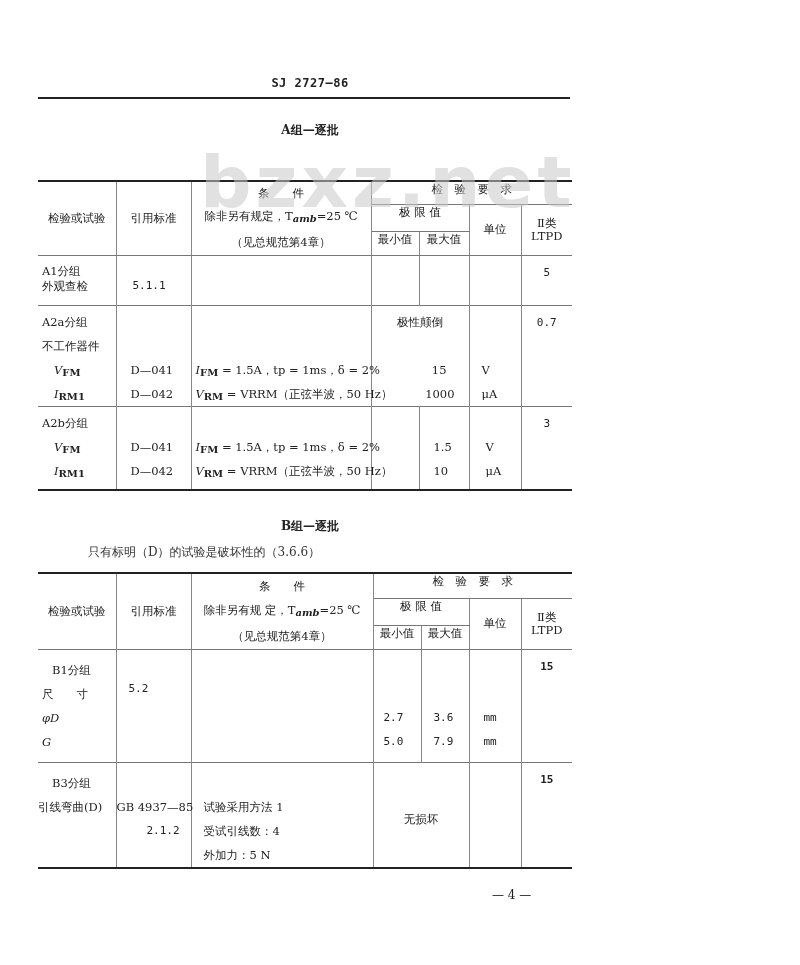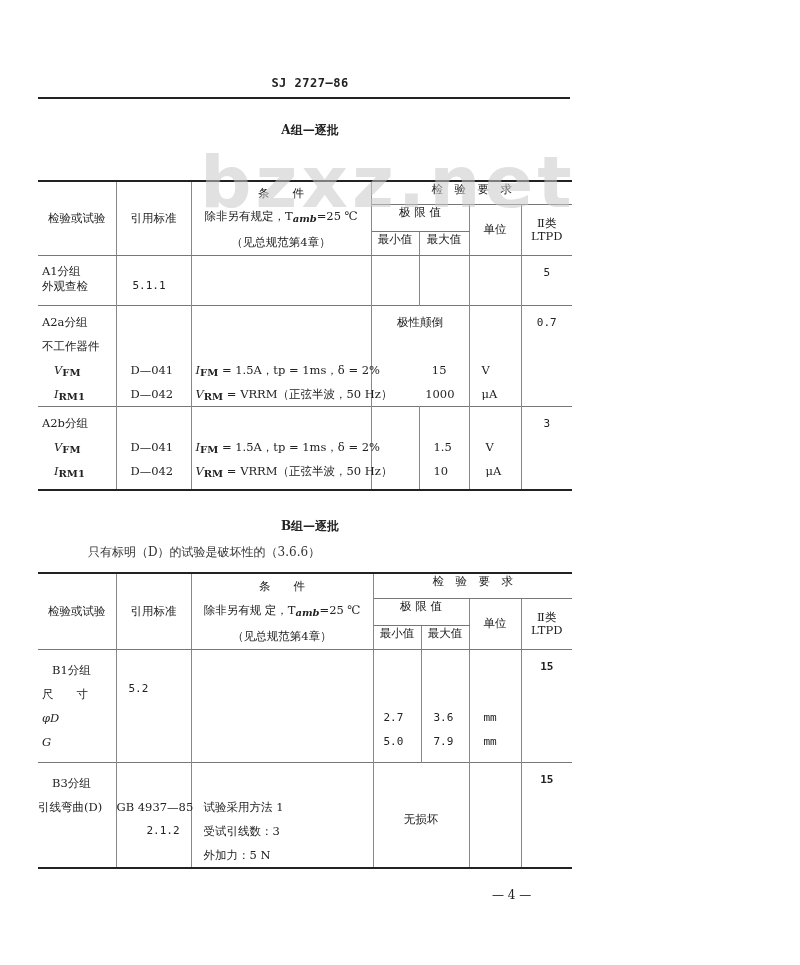--- a/index.html
+++ b/index.html
@@ -216,21 +216,21 @@
         <td style="padding-top:8px;padding-bottom:6px;padding-left:0;padding-right:0;">
           <div class="line" style="padding-left:14px;">B3分组</div>
           <div class="line">引线弯曲(D)</div>
         </td>
         <td style="padding-top:32px;padding-left:0;">
           <div class="line">GB 4937—85</div>
           <div class="line" style="padding-left:30px;font-family:'DejaVu Sans Mono',monospace;font-size:11px;">2.1.2</div>
         </td>
         <td style="padding-top:32px;padding-left:12px;">
           <div class="line">试验采用方法 1</div>
-          <div class="line">受试引线数：3</div>
+          <div class="line">受试引线数：4</div>
           <div class="line">外加力：5 N</div>
         </td>
         <td colspan="2" class="ctr" style="padding-top:44px;">
           <div class="line">无损坏</div>
         </td>
         <td></td>
         <td class="ctr" style="padding-top:10px;font-family:'DejaVu Sans Mono',monospace;font-size:11px;font-weight:bold;">15</td>
       </tr>
     </tbody>
   </table>

